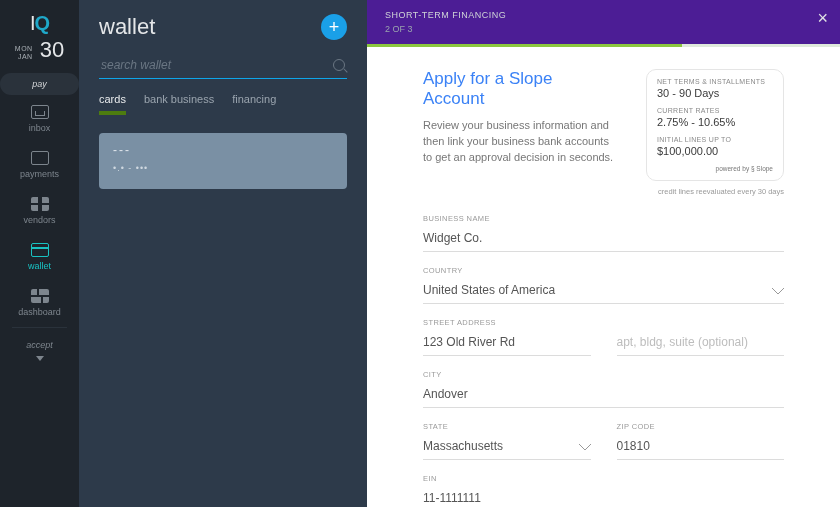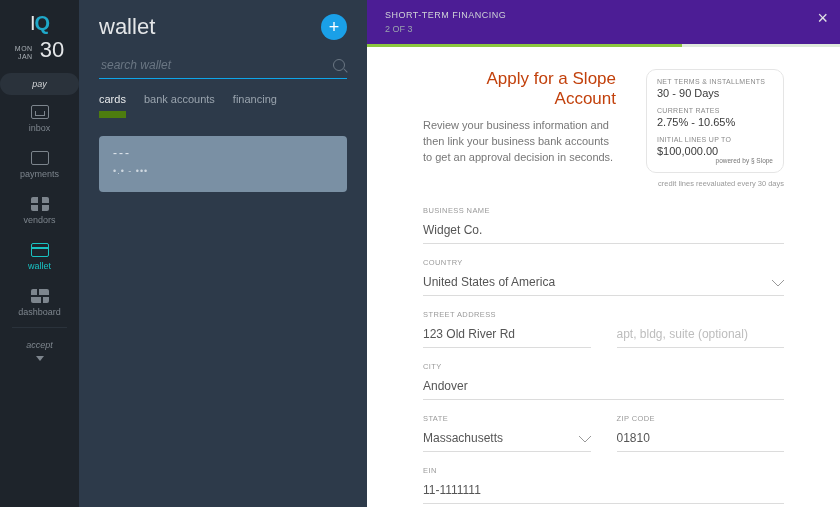--- a/index.html
+++ b/index.html
@@ -43,37 +43,37 @@
   .navhead { display:flex; align-items:center; justify-content:space-between; }
   .navtitle { font-size: 22px; font-weight: 300; color:#e4e6e8; }
   .addbtn { width:26px; height:26px; border-radius:50%; background:#1aa0e8; color:#fff; display:flex; align-items:center; justify-content:center; font-size:18px; font-weight:300; cursor:pointer;}
   .search { margin-top:12px; display:flex; align-items:center; border-bottom:1px solid #0ea5e9; padding:6px 2px; }
   .search input { flex:1; background:transparent; border:none; outline:none; color:#cfd3d6; font-size:12px; font-style:italic;}
   .search input::placeholder{color:#6a7683;}
   .sicon{width:12px;height:12px;border:1.2px solid #6a7683;border-radius:50%;position:relative;}
   .sicon::after{content:"";position:absolute;width:5px;height:1.2px;background:#6a7683;right:-4px;bottom:-1px;transform:rotate(45deg);}
   .tabs { display:flex; gap:18px; margin-top:14px; font-size:11px; color:#9aa4ae;}
   .tabs span{padding-bottom:6px; cursor:pointer;}
-  .tabs span.on{color:#e8eaec; border-bottom:7px solid #4d7c0f;}
+  .tabs span.on{color:#e8eaec; border-bottom:4px solid #4d7c0f;}
   .cardtile{ margin-top:18px; background:#7a90a4; border-radius:4px; height:56px; padding:10px 14px; color:#e0e6ec; font-size:11px; letter-spacing:2px;}
   .cardtile .l1{font-size:12px;}
   .cardtile .l2{font-size:9px; letter-spacing:1px; margin-top:6px; color:#cfd8e0;}
 
   
   .panel { flex:1; display:flex; flex-direction:column; background:#fff; position:relative; }
   .phead { background:#4c1d95; color:#cfd3d7; padding:10px 18px 10px; position:relative;}
   .phead .ttl{font-size:9px; letter-spacing:.5px;}
   .phead .step{font-size:9px; color:#9aa4ae; margin-top:4px;}
   .closex{position:absolute; right:12px; top:8px; color:#e0e2e4; font-size:18px; cursor:pointer; font-weight:300;}
   .progress{height:3px; background:#dfe9dc; display:flex;}
   .progress .done{background:#8cc63f; width:66.6%;}
   .pbody{ flex:1; overflow:auto; padding:22px 56px 20px 56px; color:#4a4a4a;}
   .toprow{display:flex; gap:30px; align-items:flex-start;}
   .introw{flex:1;}
-  .h1{font-size:17px; color:#c2410c; font-weight:400; margin-bottom:8px;text-align:right;}
+  .h1{font-size:17px; color:#3b82f6; font-weight:400; margin-bottom:8px;}
   .intro{font-size:11px; color:#777; line-height:16px; max-width:250px;}
   .infobox{border:1px solid #e5e5e5; border-radius:10px; width:138px; padding:8px 10px; font-size:8px; color:#7a7a7a;}
   .infobox .k{font-size:7px; letter-spacing:.3px; color:#8a8a8a; text-transform:uppercase;}
   .infobox .v{font-size:11px; color:#3a3a3a; margin:2px 0 8px;}
   .infobox .pb{font-size:6.5px; text-align:right; color:#777;}
   .ibnote{font-size:7.5px; color:#9a9a9a; text-align:right; margin-top:6px;}
   .pbody::-webkit-scrollbar{display:none;}
 
   .form{margin-top:18px;}
   .fld{margin-bottom:14px;}
@@ -132,21 +132,21 @@
   <div class="navhead">
     <div class="navtitle">wallet</div>
     <div class="addbtn">+</div>
   </div>
   <div class="search">
     <input placeholder="search wallet" style="">
     <div class="sicon"></div>
   </div>
   <div class="tabs">
     <span class="on">cards</span>
-    <span>bank accounts</span>
+    <span>bank business</span>
     <span>financing</span>
   </div>
   <div class="cardtile">
     <div class="l1">---</div>
     <div class="l2">•.• - •••</div>
   </div>
 </div>
 
 <div class="panel">
   <div class="phead">
@@ -163,21 +163,21 @@
         <div class="h1">Apply for a Slope Account</div>
         <div class="intro">Review your business information and then link your business bank accounts to get an approval decision in seconds.</div>
       </div>
       <div>
         <div class="infobox">
           <div class="k">NET TERMS &amp; INSTALLMENTS</div>
           <div class="v">30 - 90 Days</div>
           <div class="k">CURRENT RATES</div>
           <div class="v">2.75% - 10.65%</div>
           <div class="k">INITIAL LINES UP TO</div>
-          <div class="v" style="margin-bottom:0">$100,000.00</div>
+          <div class="v" style="margin-bottom:8px">$100,000.00</div>
           <div class="pb">powered by  § Slope</div>
         </div>
         <div class="ibnote">credit lines reevaluated every 30 days</div>
       </div>
     </div>
 
     <div class="form">
       <div class="fld">
         <label class="flab">BUSINESS NAME</label>
         <input class="finp" value="Widget Co." style="">

